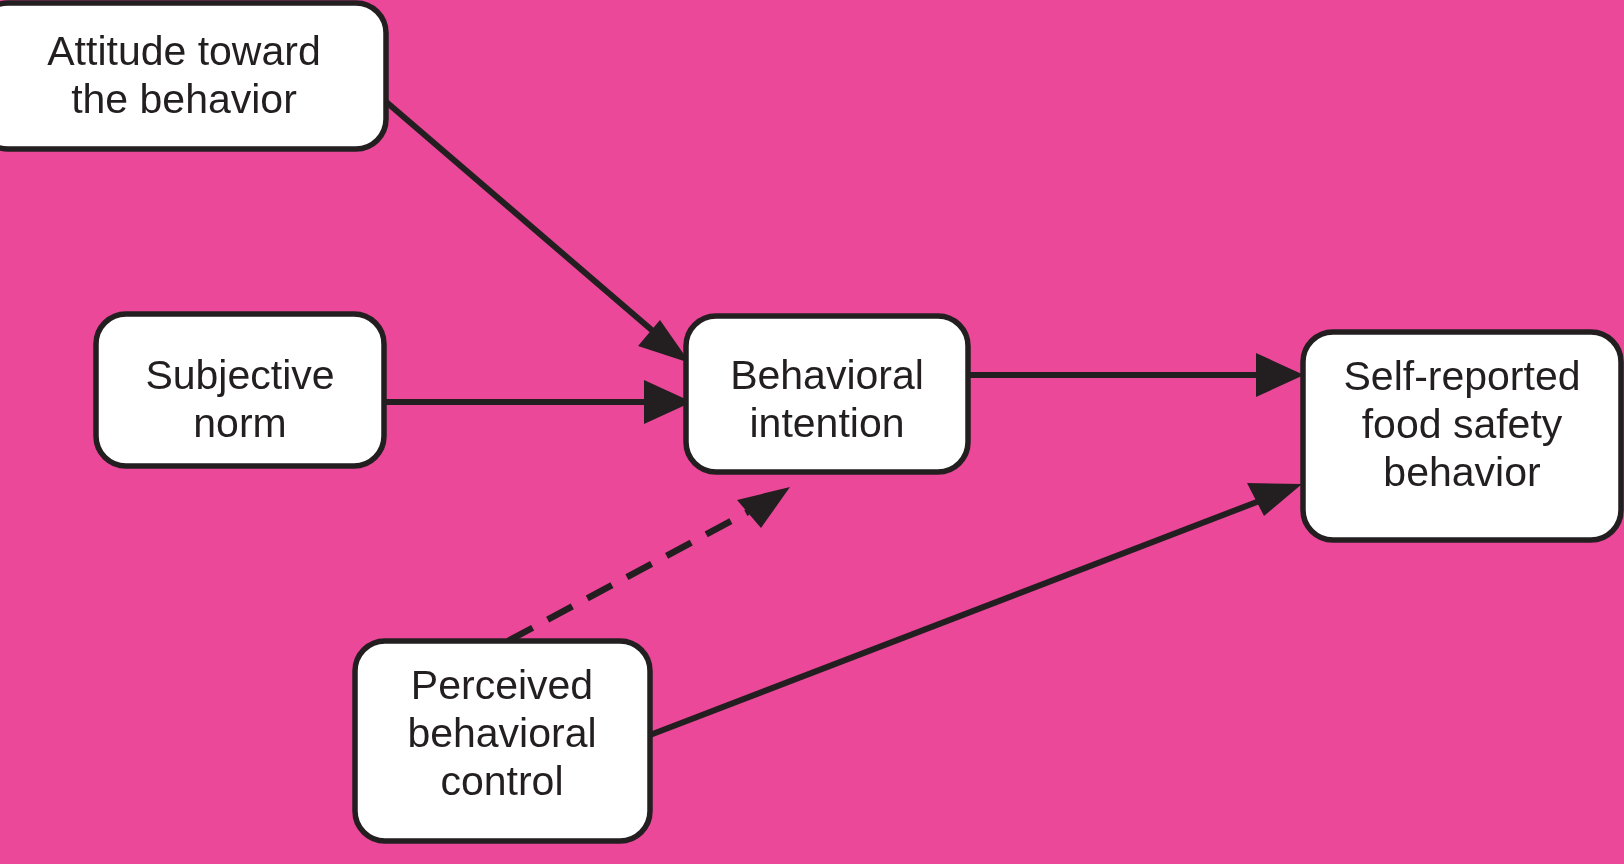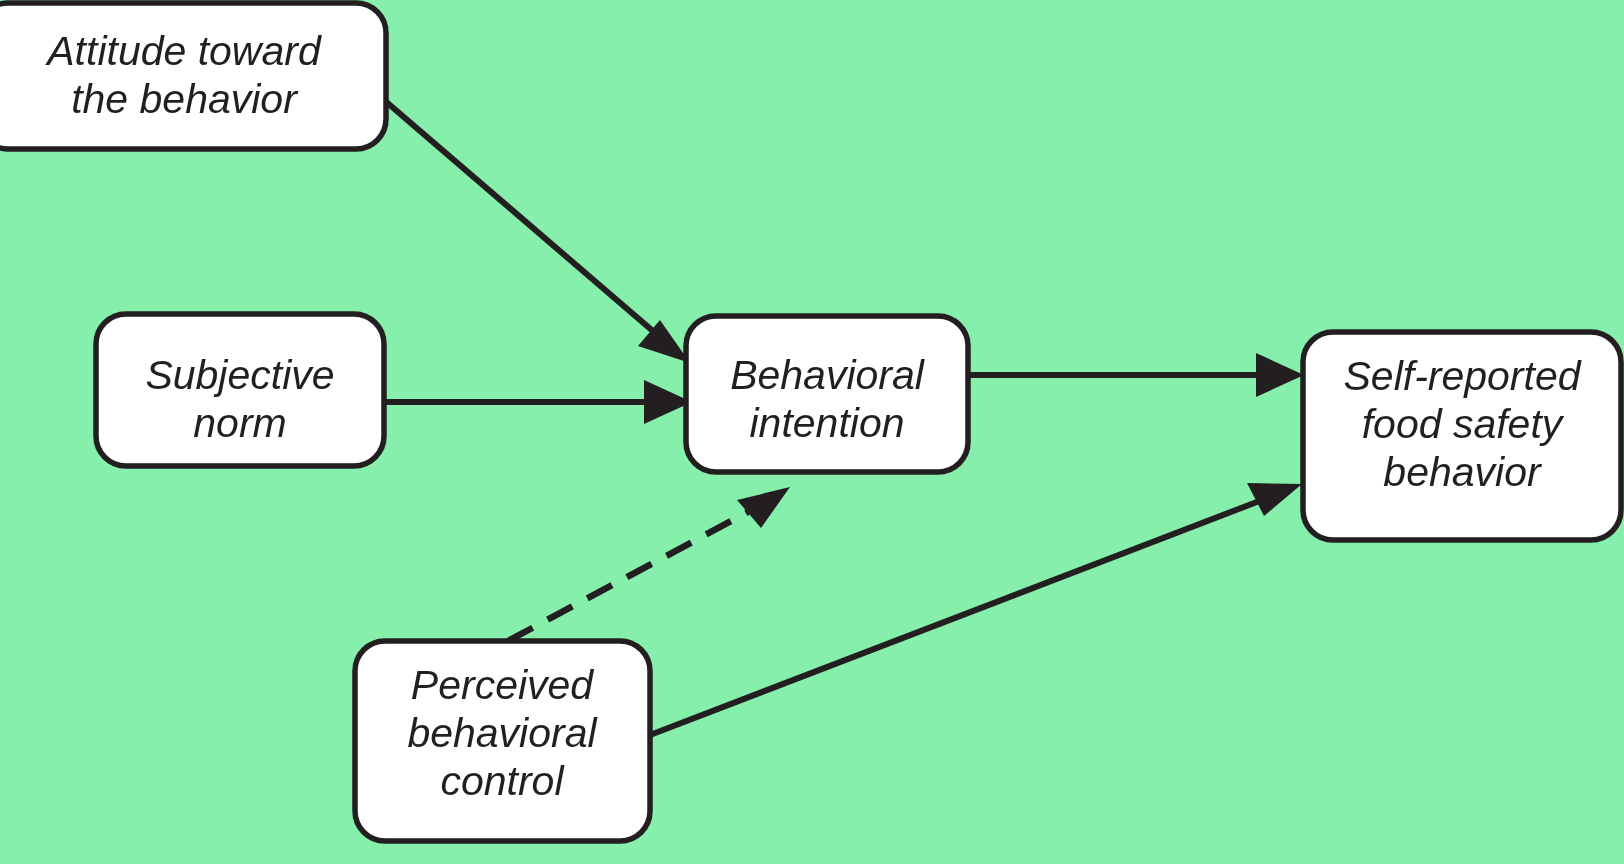--- a/index.html
+++ b/index.html
@@ -10,22 +10,21 @@
   body {
     width: 1624px;
     height: 864px;
     font-family: "Liberation Sans", sans-serif;
     overflow: hidden;
   }
   #diagram-root {
     position: relative;
     width: 1624px;
     height: 864px;
-    background: #86efac;
-    font-style: italic;
+    background: #ec4899;
   }
   svg.diagram-canvas {
     display: block;
     width: 1624px;
     height: 864px;
   }
   .node-box {
     fill: #ffffff;
     stroke: #231f20;
     stroke-width: 5.5;

